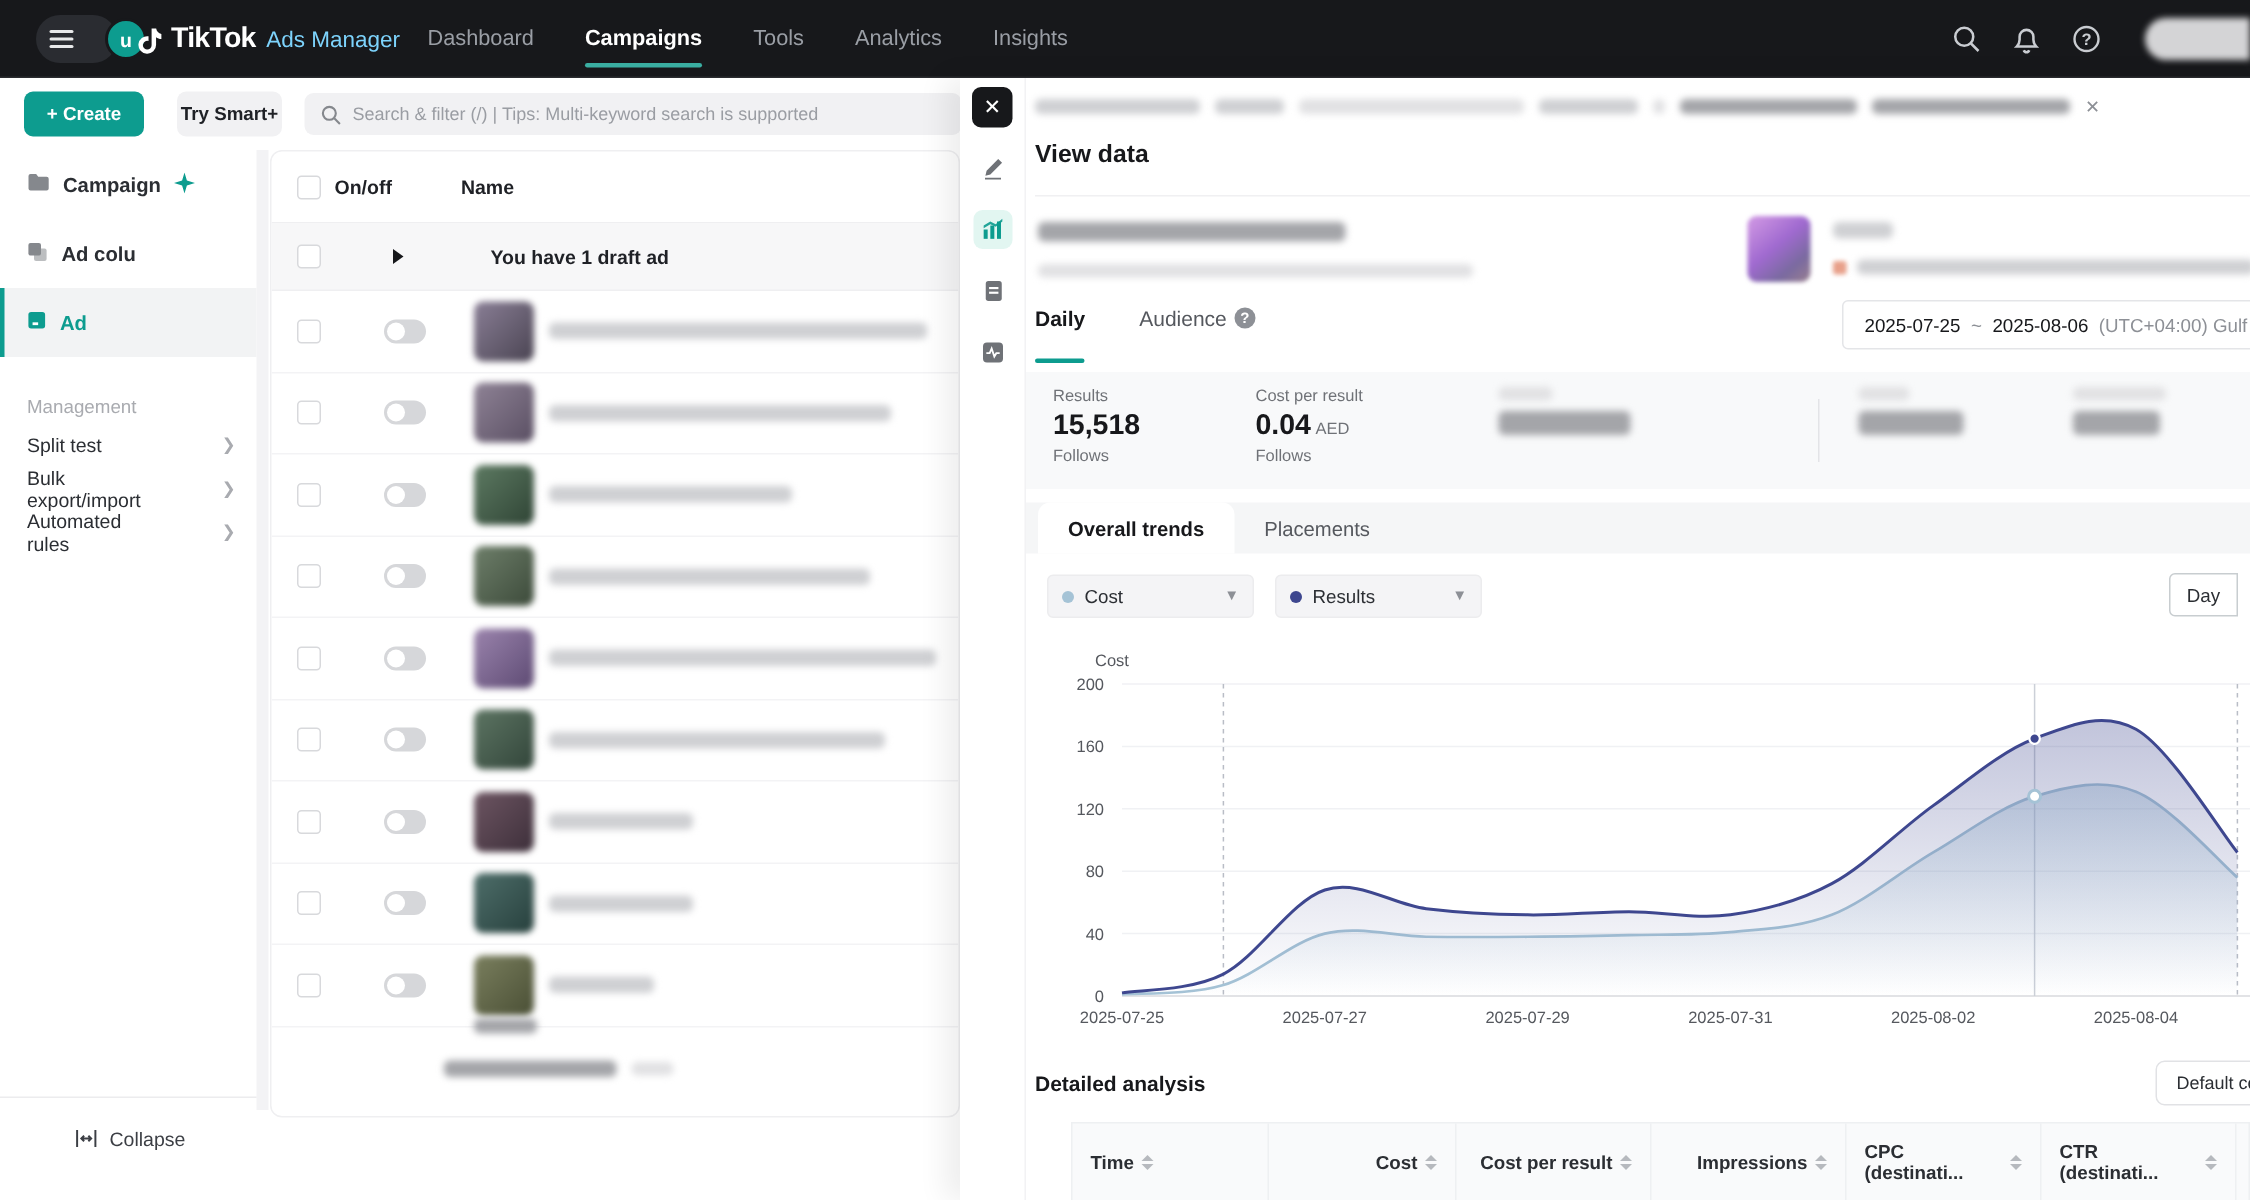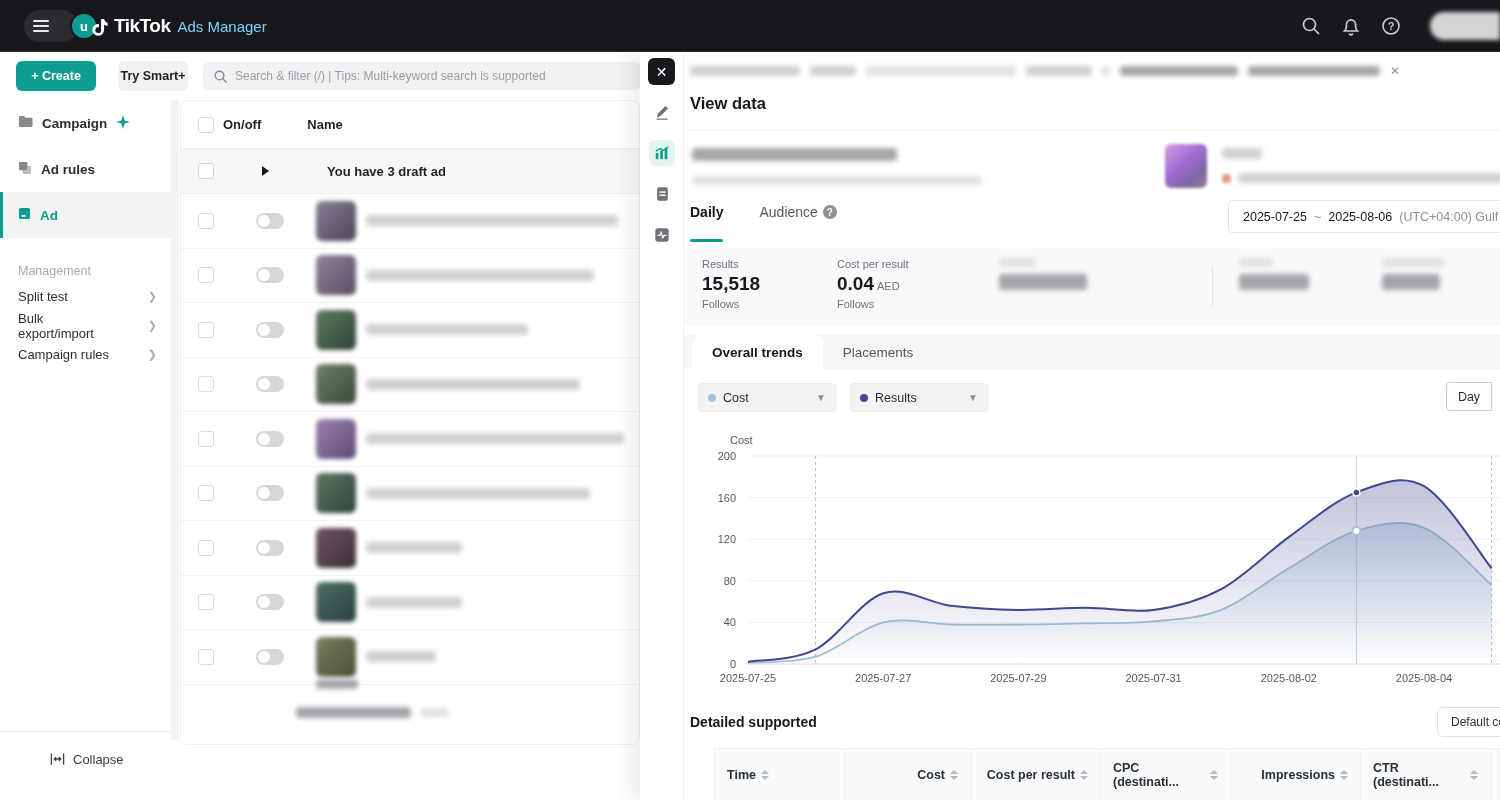--- a/index.html
+++ b/index.html
@@ -171,20 +171,27 @@
         </div>
       <div class="avatar">u</div>
     </div>
     <div class="brand">
       <svg class="note" width="17" height="19" viewBox="0 0 24 26">
           <path fill="#fff" d="M22 7.6c-2.6-.6-4.5-2.4-4.9-5.1h-4.3v15.6a4.1 4.1 0 1 1-2.9-3.9V9.7A8.3 8.3 0 1 0 17 17.9v-7.2c1.4 1 3.1 1.6 5 1.7V7.6z"></path>
         </svg>
       <span class="tt">TikTok</span>
       <span class="suffix">Ads Manager</span>
     </div>
+    <div class="nav-items">
+        <div class="nav-item">Dashboard</div>
+        <div class="nav-item active">Campaigns</div>
+        <div class="nav-item">Tools</div>
+        <div class="nav-item">Analytics</div>
+        <div class="nav-item">Insights</div>
+      </div>
     <div class="nav-right">
       <svg class="nav-ic" viewBox="0 0 22 22" fill="none" stroke="#c9ccd1" stroke-width="1.7">
           <circle cx="9.5" cy="9.5" r="6"></circle>
           <path d="M14 14l5 5"></path>
         </svg>
       <svg class="nav-ic" viewBox="0 0 22 22" fill="none" stroke="#c9ccd1" stroke-width="1.7">
           <path d="M4.5 16h13c-1.3-1.4-1.9-2.6-1.9-4.5v-2a4.6 4.6 0 0 0-9.2 0v2c0 1.9-.6 3.1-1.9 4.5z"></path>
           <path d="M9.2 18.5a1.9 1.9 0 0 0 3.6 0"></path>
         </svg>
       <svg class="nav-ic" viewBox="0 0 22 22" fill="none" stroke="#c9ccd1" stroke-width="1.6">
@@ -214,42 +221,42 @@
           <span>Campaign</span>
           <span><svg width="14" height="14" viewBox="0 0 14 14">
               <path fill="#0d9c8f" d="M7 0l1.6 5.4L14 7l-5.4 1.6L7 14 5.4 8.6 0 7l5.4-1.6z"></path>
             </svg></span>
         </div>
         <div class="side-item">
           <span><svg width="14" height="14" viewBox="0 0 15 15">
               <rect x="1" y="1" width="9" height="9" rx="1.5" fill="#85888d"></rect>
               <rect x="5" y="5" width="9" height="9" rx="1.5" fill="#85888d" opacity=".55"></rect>
             </svg></span>
-          <span>Ad rules</span>
+          <span>Ad colu</span>
         </div>
         <div class="side-item active">
           <span><svg width="13" height="13" viewBox="0 0 14 14">
               <rect x="1" y="1" width="12" height="12" rx="2" fill="#0d9c8f"></rect>
               <rect x="4" y="8.5" width="4" height="2" fill="#fff"></rect>
             </svg></span>
           <span>Ad</span>
         </div>
       </div>
     <div class="mgmt-label">Management</div>
     <div id="mgmt-items">
         <div class="mgmt-item">
           <span>Split test</span>
           <span class="chev">❯</span>
         </div>
         <div class="mgmt-item">
           <span>Bulk export/import</span>
           <span class="chev">❯</span>
         </div>
         <div class="mgmt-item">
-          <span>Campaign rules</span>
+          <span>Automated rules</span>
           <span class="chev">❯</span>
         </div>
       </div>
   </div>
   <div class="scroll-strip"></div>
   <div class="collapse-row">
     <svg width="15" height="14" viewBox="0 0 16 14" fill="none" stroke="#3c3f45" stroke-width="1.4">
         <path d="M1.5 1v12M14.5 1v12M4.5 7h7M6.5 5l-2 2 2 2M9.5 5l2 2-2 2"></path>
       </svg>
     <span>Collapse</span>
@@ -257,21 +264,21 @@
 
   <div class="adtable">
     <div class="at-header">
       <div class="cb"></div>
       <span style="margin-left:9px">On/off</span>
       <span style="margin-left:46px">Name</span>
     </div>
     <div class="at-draft">
       <div class="cb"></div>
       <div class="caret-right"></div>
-      <span style="margin-left:58px">You have 3 draft ad</span>
+      <span style="margin-left:58px">You have 1 draft ad</span>
     </div>
     <div id="ad-rows">
         <div class="at-row">
           <div class="cb"></div>
           <div class="tog"></div>
           <div class="thumb" style="background: linear-gradient(135deg, rgb(138, 127, 150), rgb(74, 68, 82));"></div>
           <div class="redact name-redact" style="width: 252px;"></div>
         </div>
         <div class="at-row">
           <div class="cb"></div>
@@ -477,21 +484,21 @@
           <circle cx="666.4" cy="100.88" r="4" fill="#fff" stroke="#a5c3d6" stroke-width="2"></circle>
           <circle cx="666.4" cy="62.400000000000006" r="3.5" fill="#3e478f" stroke="#fff" stroke-width="1.5"></circle>
           <text x="58" y="252" font-size="11" fill="#55585e" text-anchor="middle">2025-07-25</text>
           <text x="193.2" y="252" font-size="11" fill="#55585e" text-anchor="middle">2025-07-27</text>
           <text x="328.4" y="252" font-size="11" fill="#55585e" text-anchor="middle">2025-07-29</text>
           <text x="463.59999999999997" y="252" font-size="11" fill="#55585e" text-anchor="middle">2025-07-31</text>
           <text x="598.8" y="252" font-size="11" fill="#55585e" text-anchor="middle">2025-08-02</text>
           <text x="734" y="252" font-size="11" fill="#55585e" text-anchor="middle">2025-08-04</text>
         </svg></div>
 
-    <div class="detail-title">Detailed supported</div>
+    <div class="detail-title">Detailed analysis</div>
     <div class="defcol-btn">Default colu</div>
     <div class="dtable" id="dtable">
         <div class="dcol" style="width: 131px;">
           <span>Time</span>
           <span class="sort">
             <i class="up"></i>
             <i class="dn"></i>
           </span>
         </div>
         <div class="dcol r" style="width: 125px;">
@@ -502,28 +509,28 @@
           </span>
         </div>
         <div class="dcol r" style="width: 130px;">
           <span>Cost per result</span>
           <span class="sort">
             <i class="up"></i>
             <i class="dn"></i>
           </span>
         </div>
         <div class="dcol r" style="width: 130px;">
-          <span>CPC (destinati...</span>
+          <span>Impressions</span>
           <span class="sort">
             <i class="up"></i>
             <i class="dn"></i>
           </span>
         </div>
         <div class="dcol r" style="width: 130px;">
-          <span>Impressions</span>
+          <span>CPC (destinati...</span>
           <span class="sort">
             <i class="up"></i>
             <i class="dn"></i>
           </span>
         </div>
         <div class="dcol r" style="width: 130px;">
           <span>CTR (destinati...</span>
           <span class="sort">
             <i class="up"></i>
             <i class="dn"></i>

